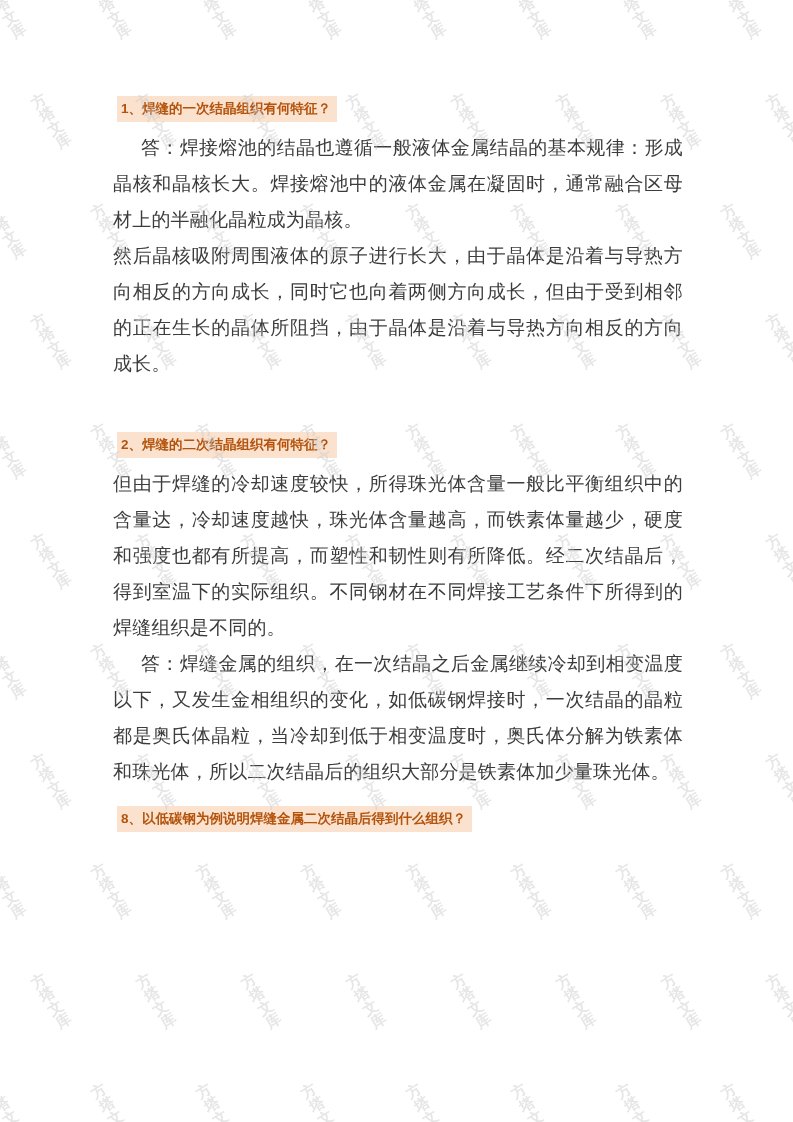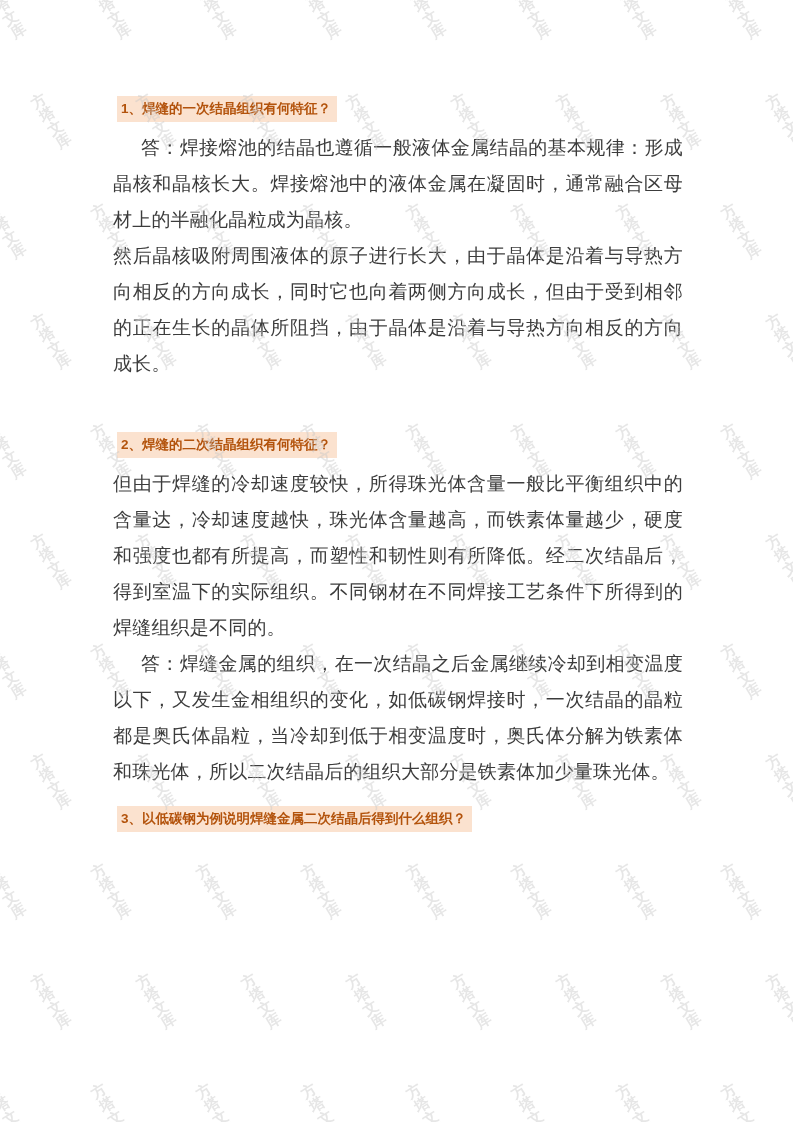--- a/index.html
+++ b/index.html
@@ -193,17 +193,17 @@
 
     <div class="qa-block">
       <div class="heading">2、焊缝的二次结晶组织有何特征？</div>
       <p class="para">但由于焊缝的冷却速度较快，所得珠光体含量一般比平衡组织中的含量达，冷却速度越快，珠光体含量越高，而铁素体量越少，硬度和强度也都有所提高，而塑性和韧性则有所降低。经二次结晶后，得到室温下的实际组织。不同钢材在不同焊接工艺条件下所得到的焊缝组织是不同的。</p>
       <p class="para indent">答：焊缝金属的组织，在一次结晶之后金属继续冷却到相变温度以下，又发生金相组织的变化，如低碳钢焊接时，一次结晶的晶粒都是奥氏体晶粒，当冷却到低于相变温度时，奥氏体分解为铁素体和珠光体，所以二次结晶后的组织大部分是铁素体加少量珠光体。</p>
     </div>
 
     <div class="gap-md"></div>
 
     <div class="qa-block">
-      <div class="heading">3、以低碳钢为例说明焊缝金属二次结晶后得到什么组织？</div>
+      <div class="heading">8、以低碳钢为例说明焊缝金属二次结晶后得到什么组织？</div>
     </div>
 
   </div>
 </div>
 
 </body></html>

